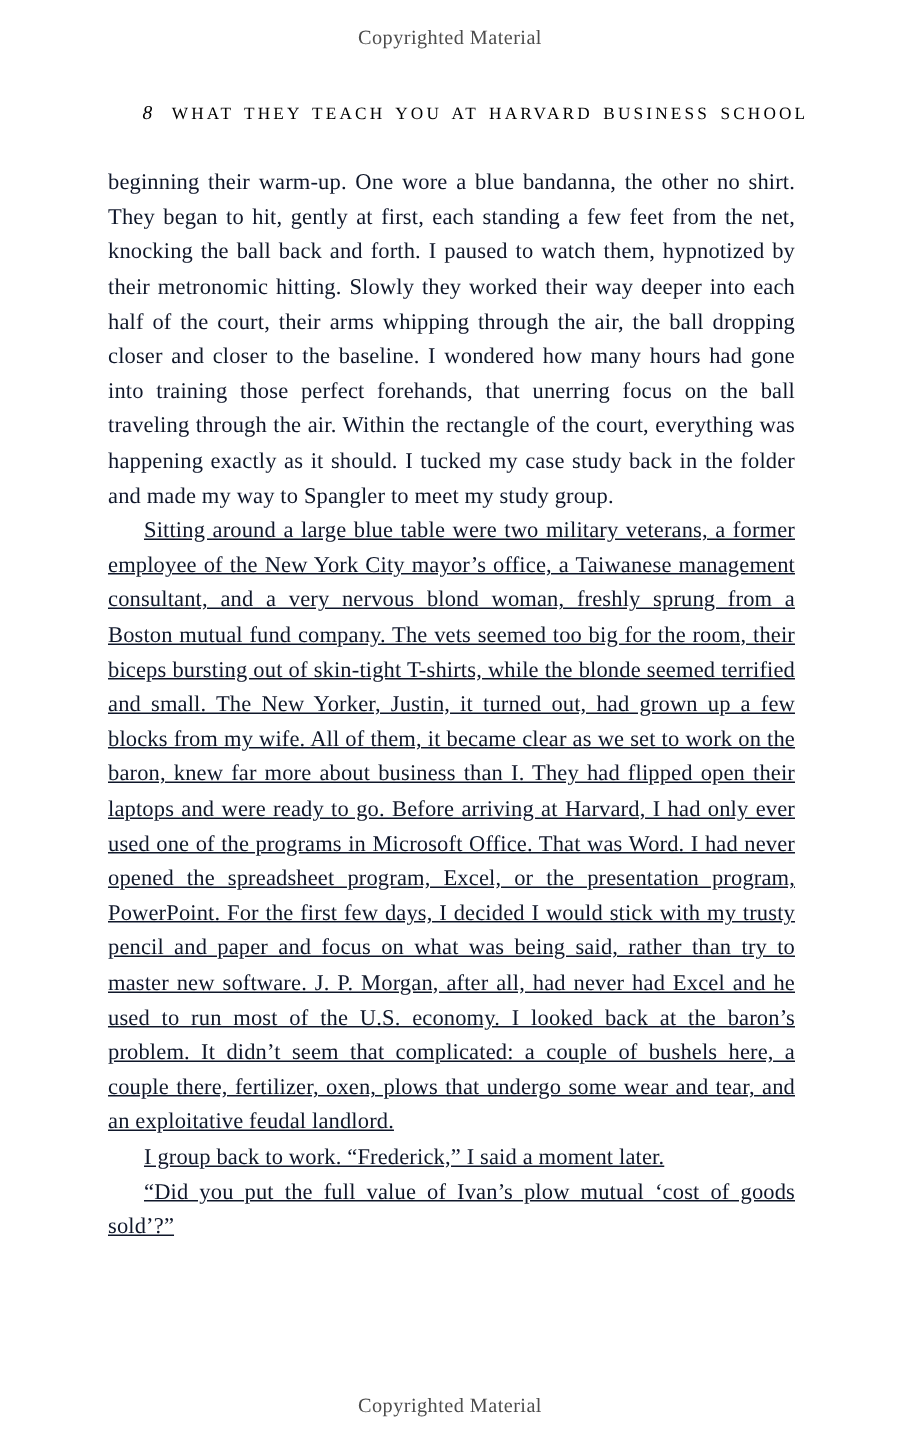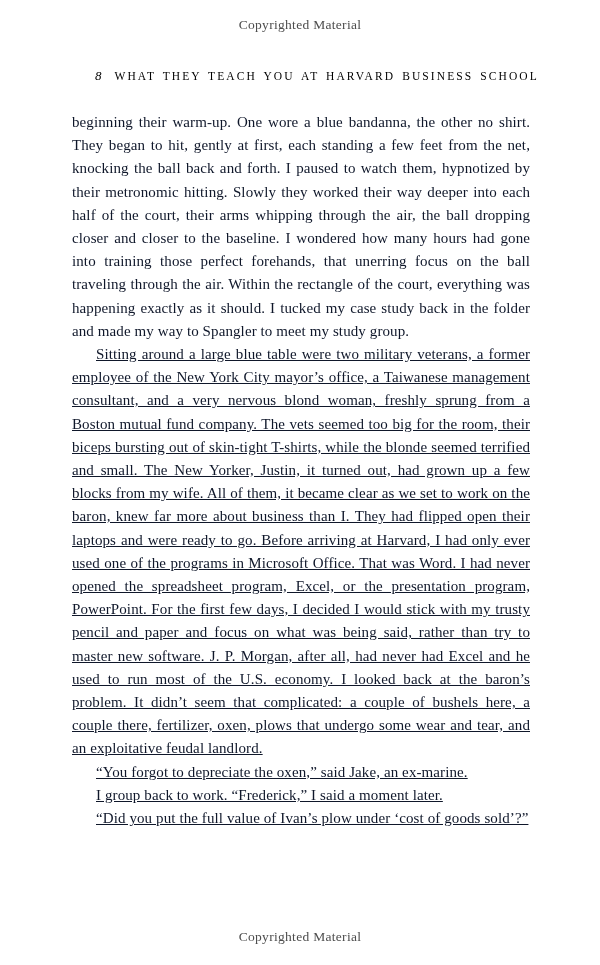--- a/index.html
+++ b/index.html
@@ -67,20 +67,19 @@
   <div class="copyright-notice top">Copyrighted Material</div>
 
   <div class="page-header">
     <span class="page-number">8</span>
     <span class="running-title">WHAT THEY TEACH YOU AT HARVARD BUSINESS SCHOOL</span>
   </div>
 
   <div class="body-text">
       <p class="para">beginning their warm-up. One wore a blue bandanna, the other no shirt. They began to hit, gently at first, each standing a few feet from the net, knocking the ball back and forth. I paused to watch them, hypnotized by their metronomic hitting. Slowly they worked their way deeper into each half of the court, their arms whipping through the air, the ball dropping closer and closer to the baseline. I wondered how many hours had gone into training those perfect forehands, that unerring focus on the ball traveling through the air. Within the rectangle of the court, everything was happening exactly as it should. I tucked my case study back in the folder and made my way to Spangler to meet my study group.</p>
       <p class="para indent">Sitting around a large blue table were two military veterans, a former employee of the New York City mayor’s office, a Taiwanese management consultant, and a very nervous blond woman, freshly sprung from a Boston mutual fund company. The vets seemed too big for the room, their biceps bursting out of skin-tight T-shirts, while the blonde seemed terrified and small. The New Yorker, Justin, it turned out, had grown up a few blocks from my wife. All of them, it became clear as we set to work on the baron, knew far more about business than I. They had flipped open their laptops and were ready to go. Before arriving at Harvard, I had only ever used one of the programs in Microsoft Office. That was Word. I had never opened the spreadsheet program, Excel, or the presentation program, PowerPoint. For the first few days, I decided I would stick with my trusty pencil and paper and focus on what was being said, rather than try to master new software. J. P. Morgan, after all, had never had Excel and he used to run most of the U.S. economy. I looked back at the baron’s problem. It didn’t seem that complicated: a couple of bushels here, a couple there, fertilizer, oxen, plows that undergo some wear and tear, and an exploitative feudal landlord.</p>
-      <p class="para indent">“You forgot to depreciate the oxen,” said Jake, an ex-marine.</p>
       <p class="para indent">I group back to work. “Frederick,” I said a moment later.</p>
-      <p class="para indent">“Did you put the full value of Ivan’s plow under ‘cost of goods sold’?”</p>
+      <p class="para indent">“Did you put the full value of Ivan’s plow mutual ‘cost of goods sold’?”</p>
     </div>
 
   <div class="copyright-notice bottom">Copyrighted Material</div>
 
 </div>
 
 </body></html>

